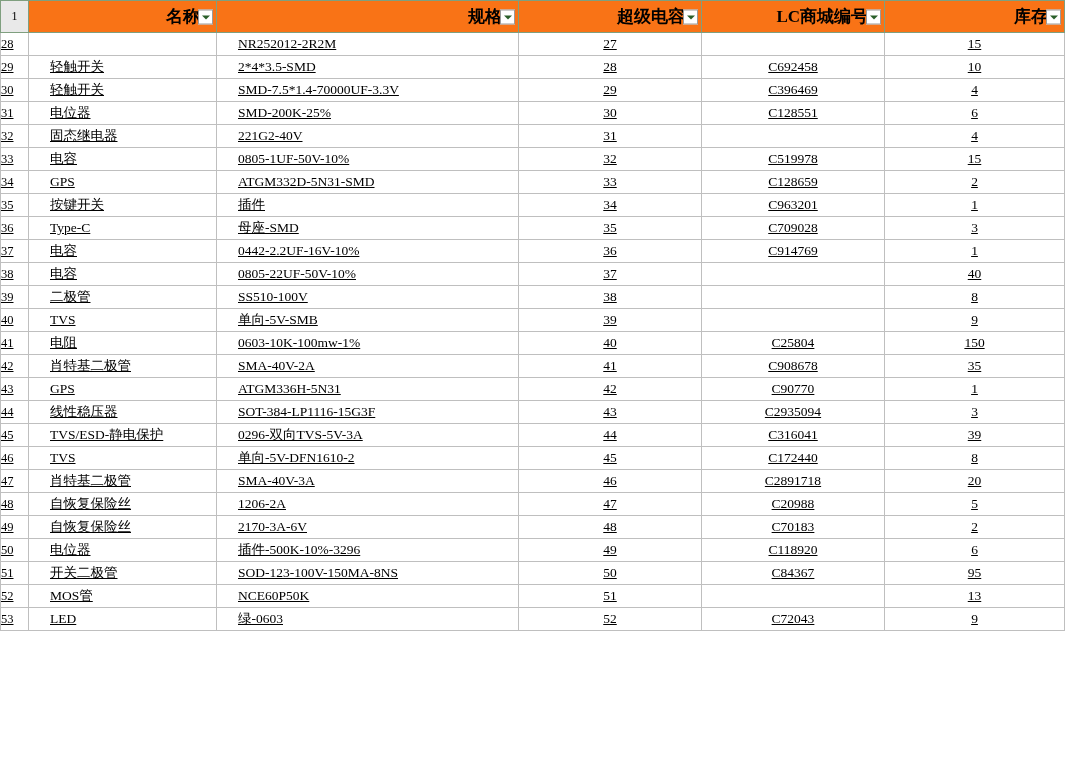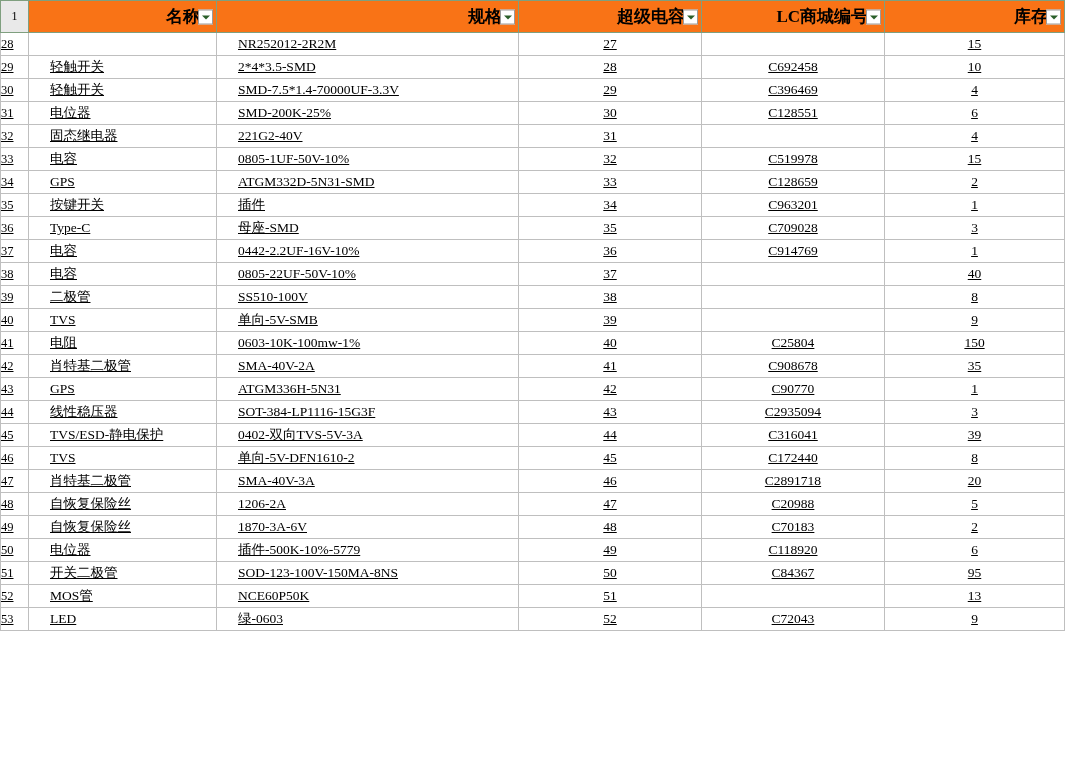--- a/index.html
+++ b/index.html
@@ -291,21 +291,21 @@
         <td class="rowhdr">44</td>
         <td class="cell left">线性稳压器</td>
         <td class="cell left">SOT-384-LP1116-15G3F</td>
         <td class="cell center">43</td>
         <td class="cell center">C2935094</td>
         <td class="cell center">3</td>
       </tr>
       <tr class="data-row">
         <td class="rowhdr">45</td>
         <td class="cell left">TVS/ESD-静电保护</td>
-        <td class="cell left">0402-双向TVS-5V-3A</td>
+        <td class="cell left">0296-双向TVS-5V-3A</td>
         <td class="cell center">44</td>
         <td class="cell center">C316041</td>
         <td class="cell center">39</td>
       </tr>
       <tr class="data-row">
         <td class="rowhdr">46</td>
         <td class="cell left">TVS</td>
         <td class="cell left">单向-5V-DFN1610-2</td>
         <td class="cell center">45</td>
         <td class="cell center">C172440</td>
@@ -323,29 +323,29 @@
         <td class="rowhdr">48</td>
         <td class="cell left">自恢复保险丝</td>
         <td class="cell left">1206-2A</td>
         <td class="cell center">47</td>
         <td class="cell center">C20988</td>
         <td class="cell center">5</td>
       </tr>
       <tr class="data-row">
         <td class="rowhdr">49</td>
         <td class="cell left">自恢复保险丝</td>
-        <td class="cell left">1870-3A-6V</td>
+        <td class="cell left">2170-3A-6V</td>
         <td class="cell center">48</td>
         <td class="cell center">C70183</td>
         <td class="cell center">2</td>
       </tr>
       <tr class="data-row">
         <td class="rowhdr">50</td>
         <td class="cell left">电位器</td>
-        <td class="cell left">插件-500K-10%-5779</td>
+        <td class="cell left">插件-500K-10%-3296</td>
         <td class="cell center">49</td>
         <td class="cell center">C118920</td>
         <td class="cell center">6</td>
       </tr>
       <tr class="data-row">
         <td class="rowhdr">51</td>
         <td class="cell left">开关二极管</td>
         <td class="cell left">SOD-123-100V-150MA-8NS</td>
         <td class="cell center">50</td>
         <td class="cell center">C84367</td>

